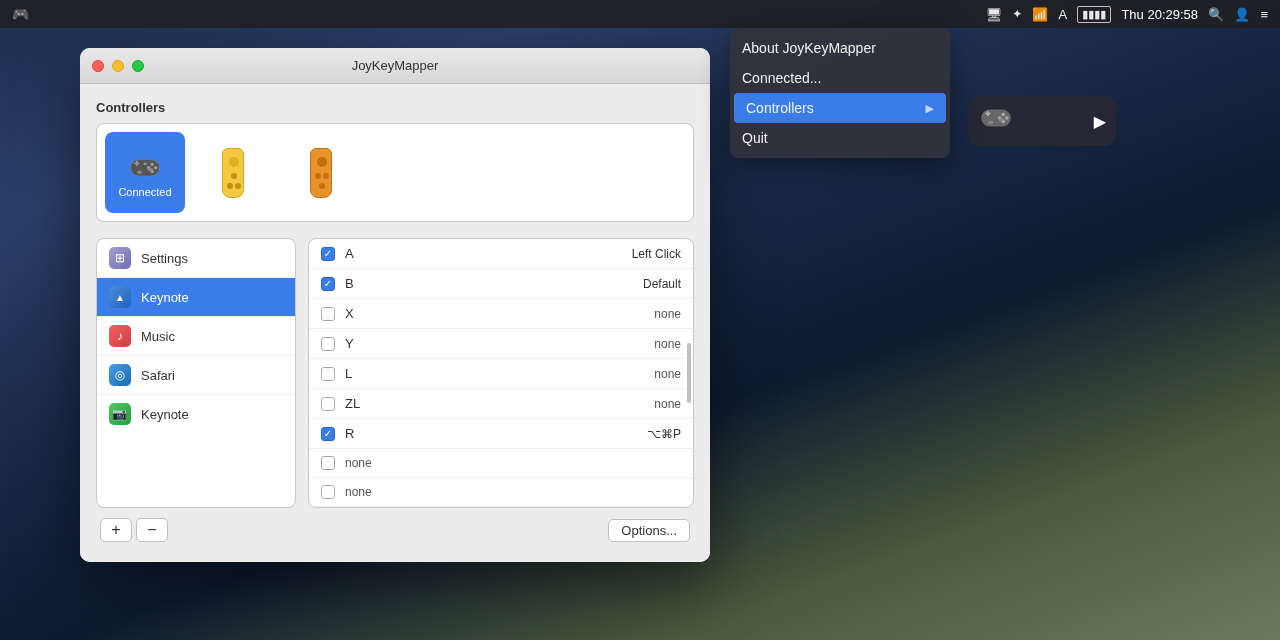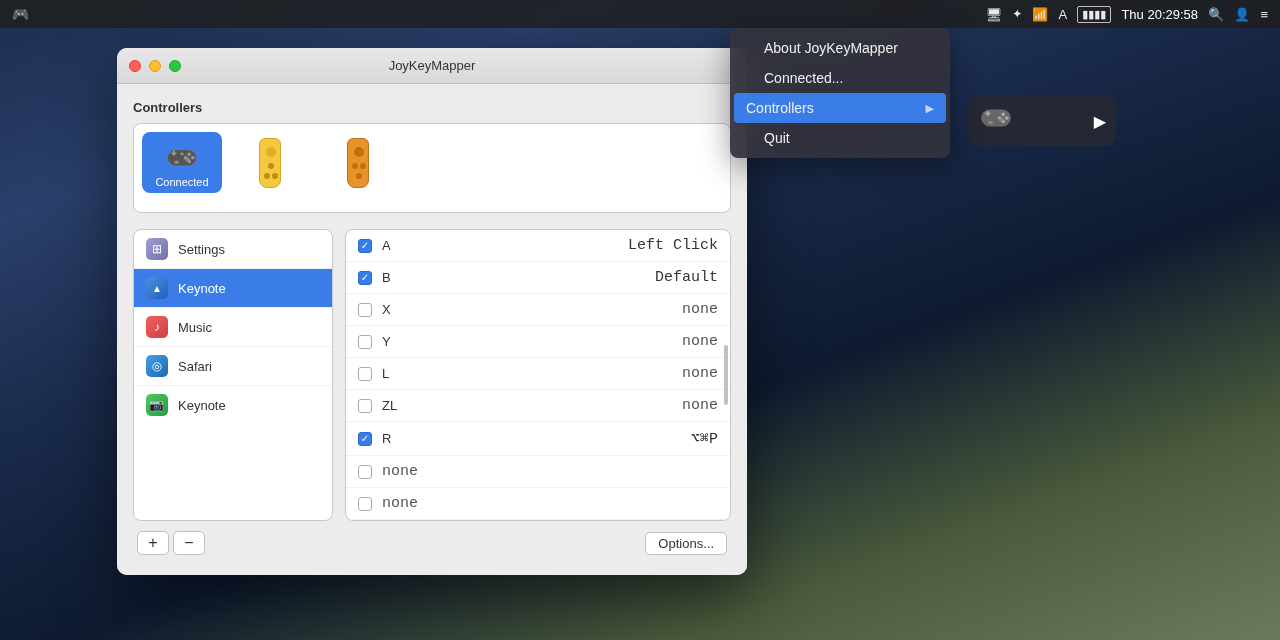--- a/index.html
+++ b/index.html
@@ -67,21 +67,20 @@
     
     .app-window {
       position: absolute;
       top: 48px;
       left: 80px;
       width: 630px;
       background: #ececec;
       border-radius: 10px;
       box-shadow: 0 20px 60px rgba(0,0,0,0.5);
       overflow: visible;
-      margin-left: 37px;
     }
     .titlebar {
       background: linear-gradient(180deg, #e8e8e8, #d8d8d8);
       border-radius: 10px 10px 0 0;
       height: 36px;
       display: flex;
       align-items: center;
       padding: 0 12px;
       border-bottom: 1px solid #c0c0c0;
       position: relative;
@@ -125,21 +124,21 @@
       border: 1px solid #c8c8c8;
       border-radius: 8px;
       padding: 8px;
       display: flex;
       gap: 8px;
       min-height: 90px;
       margin-bottom: 16px;
     }
     .controller-item {
       width: 80px;
-      height: 61px;
+      height: 81px;
       border-radius: 8px;
       display: flex;
       flex-direction: column;
       align-items: center;
       justify-content: center;
       cursor: pointer;
       padding: 4px;
     }
     .controller-item.selected {
       background: #3b7de8;
@@ -245,22 +244,21 @@
       border-color: #2a6ad0;
       color: white;
       font-size: 10px;
     }
     .mapping-button-name {
       flex: 1;
       color: #333;
     }
     .mapping-value {
       color: #555;
-      font-size: 15px;
-      font-family: Liberation Mono, monospace;
+      font-size: 12px;
     }
     .mapping-value.mapped {
       color: #333;
     }
 
     
     .bottom-toolbar {
       display: flex;
       align-items: center;
       justify-content: space-between;
@@ -312,21 +310,21 @@
       left: 730px;
       width: 220px;
       background: rgba(50,50,60,0.92);
       backdrop-filter: blur(20px);
       border-radius: 8px;
       box-shadow: 0 8px 30px rgba(0,0,0,0.4);
       padding: 5px 0;
       z-index: 200;
     }
     .menu-item {
-      padding: 7px 34px;
+      padding: 7px 12px;
       font-size: 14px;
       color: #f0f0f0;
       cursor: pointer;
       display: flex;
       align-items: center;
       justify-content: space-between;
     }
     .menu-item:hover, .menu-item.active {
       background: #3b7de8;
       border-radius: 4px;

